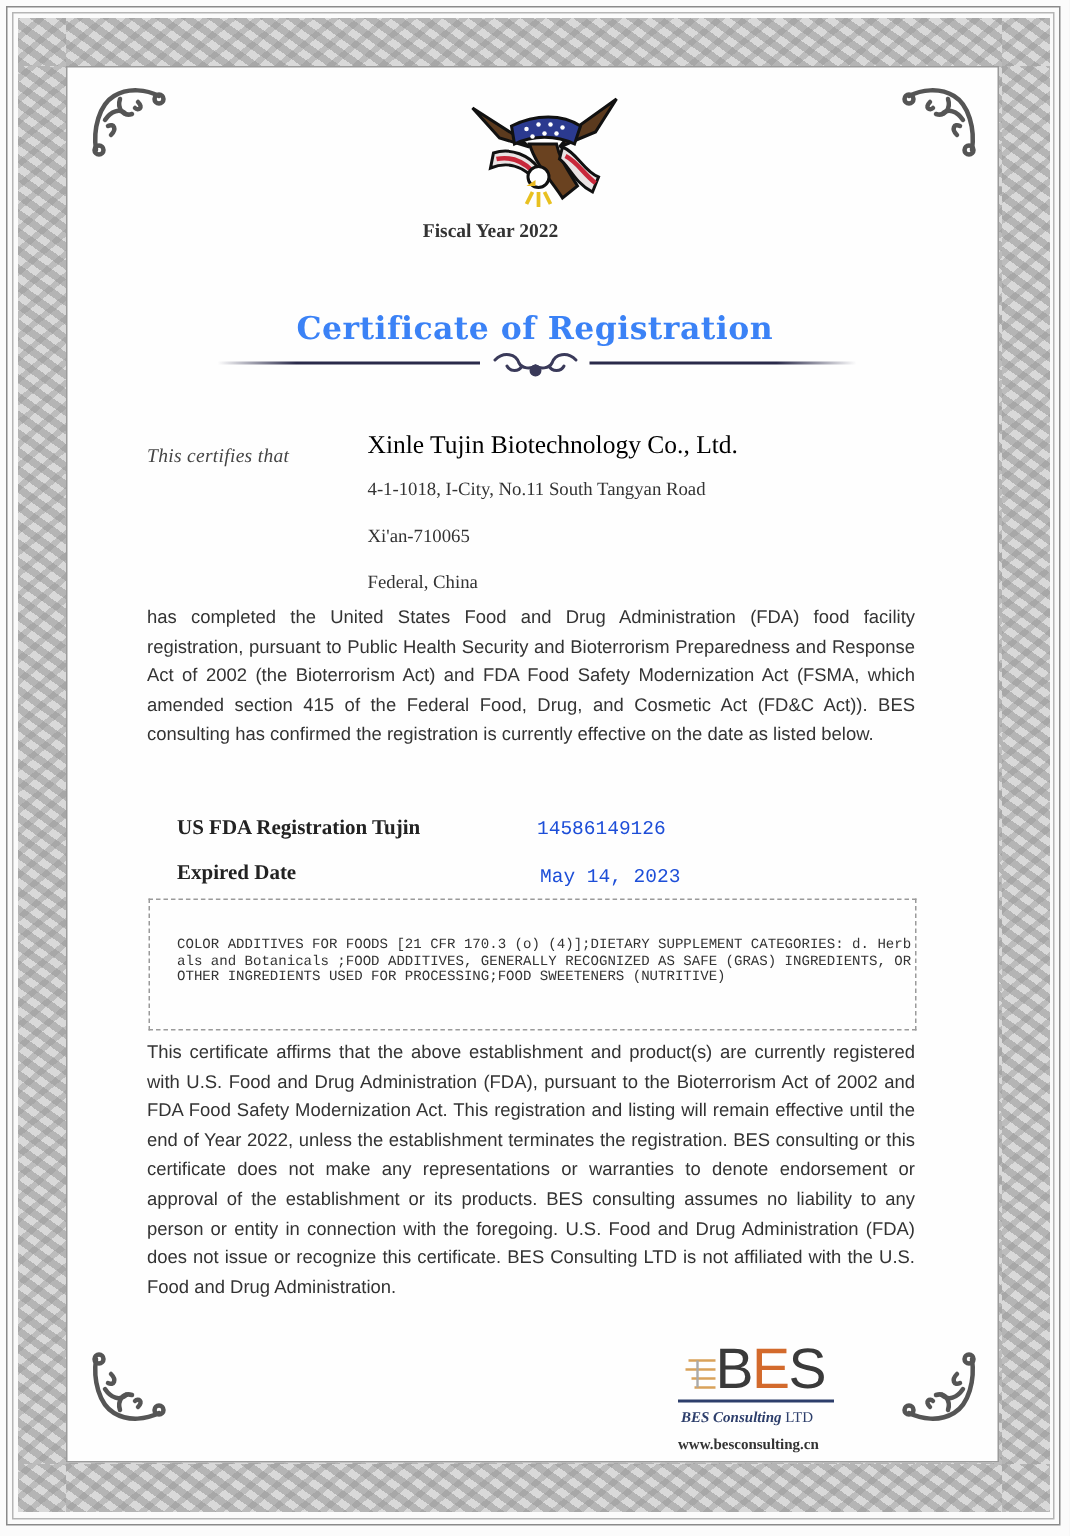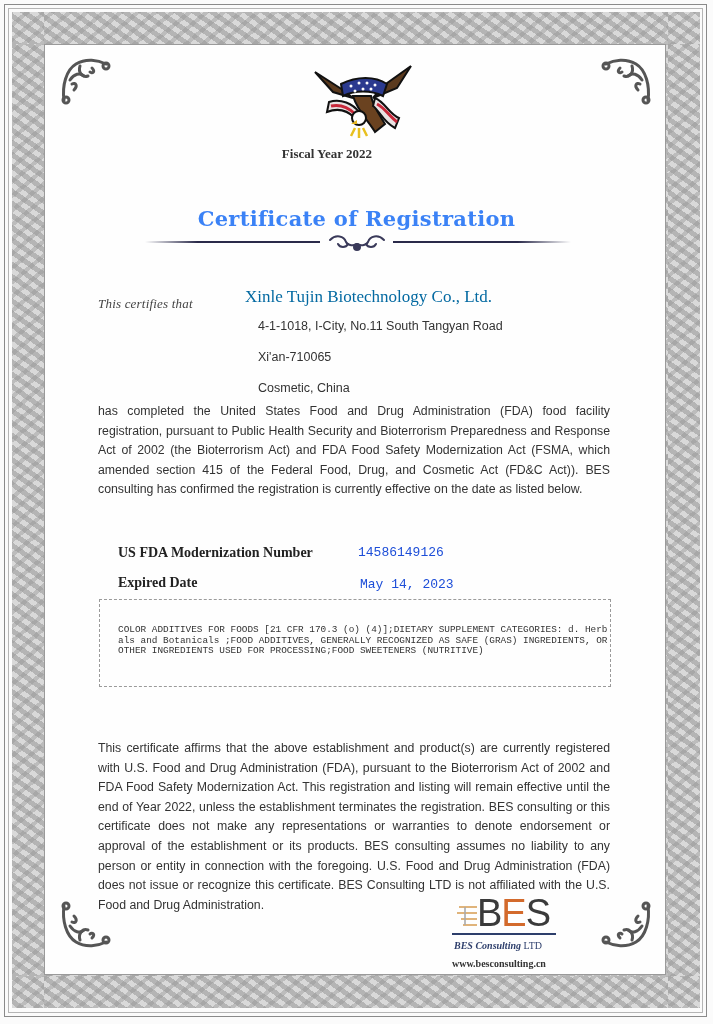--- a/index.html
+++ b/index.html
@@ -24,27 +24,27 @@
 
   .eagle { position:absolute; left:313px; top:62px; width:100px; height:80px; }
   .fiscal { position:absolute; left:0; width:592px; top:146px; text-align:center; font-family:"Liberation Serif", serif; font-weight:bold; font-size:13px; color:#333;margin-left:31px; }
   .title { position:absolute; left:0; width:713px; top:162px; text-align:center; font-family:"DejaVu Serif", serif; font-weight:bold; font-size:21px; letter-spacing:0.3px; color:#3b82f6;margin-top:44px; }
   .divider { position:absolute; top:241px; height:2px; background:linear-gradient(90deg, rgba(30,30,60,0), #2a2a4a 30%, #2a2a4a); }
   .divider.left { left:145px; width:175px; }
   .divider.right { left:393px; width:178px; background:linear-gradient(90deg, #2a2a4a, #2a2a4a 70%, rgba(30,30,60,0)); }
   .divider-orn { position:absolute; left:326px; top:232px; width:62px; height:20px; }
 
   .certifies { position:absolute; left:98px; top:296px; font-family:"Liberation Serif", serif; font-style:italic; font-size:13px; color:#444; letter-spacing:0.2px; }
-  .company { position:absolute; left:245px; top:287px; font-family:"Liberation Serif", serif; font-size:17px; color:#0369a1;text-align:right; }
-  .addr { position:absolute; left:258px; font-family:Liberation Sans, sans-serif; font-size:12.5px; color:#333; }
+  .company { position:absolute; left:245px; top:287px; font-family:"Liberation Serif", serif; font-size:17px; color:#000000;text-align:right; }
+  .addr { position:absolute; left:245px; font-family:Liberation Serif, serif; font-size:12.5px; color:#333; }
   .a1 { top:319px; } .a2 { top:350px; } .a3 { top:381px; }
 
   .para { position:absolute; left:98px; width:512px; font-size:12.3px; line-height:19.6px; color:#333; text-align:justify; text-align-last:left; }
   .p1 { top:402px; }
-  .p2 { top:692px;margin-top:47px; }
+  .p2 { top:692px; }
 
   .field-label { position:absolute; left:118px; font-family:"Liberation Serif", serif; font-weight:bold; font-size:14px; color:#222; }
   .field-value { position:absolute; left:358px; font-family:"Liberation Mono", monospace; font-size:13px; color:#1d4ed8; }
   .f1 { top:545px; } .f2 { top:575px; }
   .v2 { left:360px; top:577px; }
 
   .category-box { position:absolute; left:99px; top:599px; width:512px; height:88px; border:1px dashed #9a9a9a; box-sizing:border-box; }
   .category-title { position:absolute; left:18px; top:3px; font-family:"Liberation Serif", serif; font-weight:bold; font-size:14px; color:#222; }
   .category-text { position:absolute; left:18px; top:25px; width:490px; font-family:"Liberation Mono", monospace; font-size:9.4px; line-height:10.6px; color:#333; word-break:break-all; }
 
@@ -158,25 +158,25 @@
           <path d="M50 12 C48 16 42 16 40 12"></path>
     </g>
       </svg>
   </div>
   <div class="divider right"></div>
 
   <div class="certifies">This certifies that</div>
   <div class="company">Xinle Tujin Biotechnology Co., Ltd.</div>
   <div class="addr a1">4-1-1018, I-City, No.11 South Tangyan Road</div>
   <div class="addr a2">Xi'an-710065</div>
-  <div class="addr a3">Cosmetic, China</div>
+  <div class="addr a3">Federal, China</div>
 
   <div class="para p1">has completed the United States Food and Drug Administration (FDA) food facility registration, pursuant to Public Health Security and Bioterrorism Preparedness and Response Act of 2002 (the Bioterrorism Act) and FDA Food Safety Modernization Act (FSMA, which amended section 415 of the Federal Food, Drug, and Cosmetic Act (FD&amp;C Act)). BES consulting has confirmed the registration is currently effective on the date as listed below.</div>
 
-  <div class="field-label f1">US FDA Modernization Number</div>
+  <div class="field-label f1">US FDA Registration Tujin</div>
   <div class="field-value f1">14586149126</div>
   <div class="field-label f2">Expired Date</div>
   <div class="field-value v2">May 14, 2023</div>
 
   <div class="category-box">
     <div class="category-text">COLOR ADDITIVES FOR FOODS [21 CFR 170.3 (o) (4)];DIETARY SUPPLEMENT CATEGORIES: d. Herbals and Botanicals ;FOOD ADDITIVES, GENERALLY RECOGNIZED AS SAFE (GRAS) INGREDIENTS, OR OTHER INGREDIENTS USED FOR PROCESSING;FOOD SWEETENERS (NUTRITIVE)</div>
   </div>
 
   <div class="para p2">This certificate affirms that the above establishment and product(s) are currently registered with U.S. Food and Drug Administration (FDA), pursuant to the Bioterrorism Act of 2002 and FDA Food Safety Modernization Act. This registration and listing will remain effective until the end of Year 2022, unless the establishment terminates the registration. BES consulting or this certificate does not make any representations or warranties to denote endorsement or approval of the establishment or its products. BES consulting assumes no liability to any person or entity in connection with the foregoing. U.S. Food and Drug Administration (FDA) does not issue or recognize this certificate. BES Consulting LTD is not affiliated with the U.S. Food and Drug Administration.</div>
 

